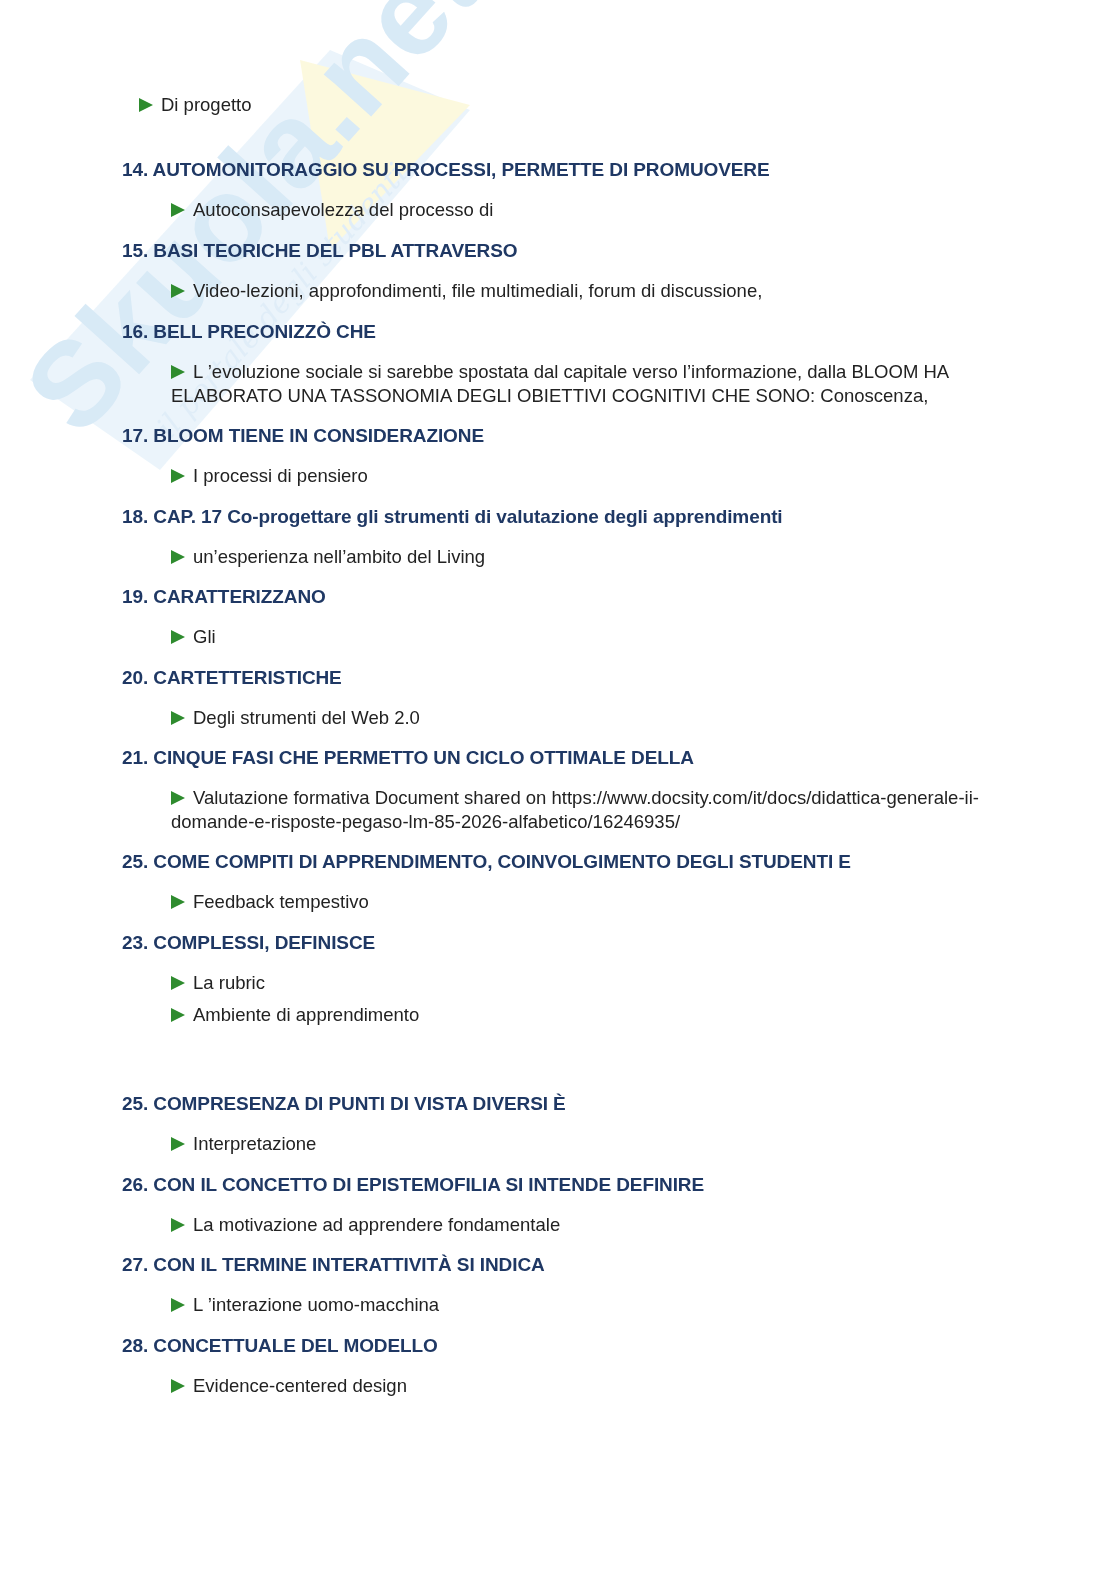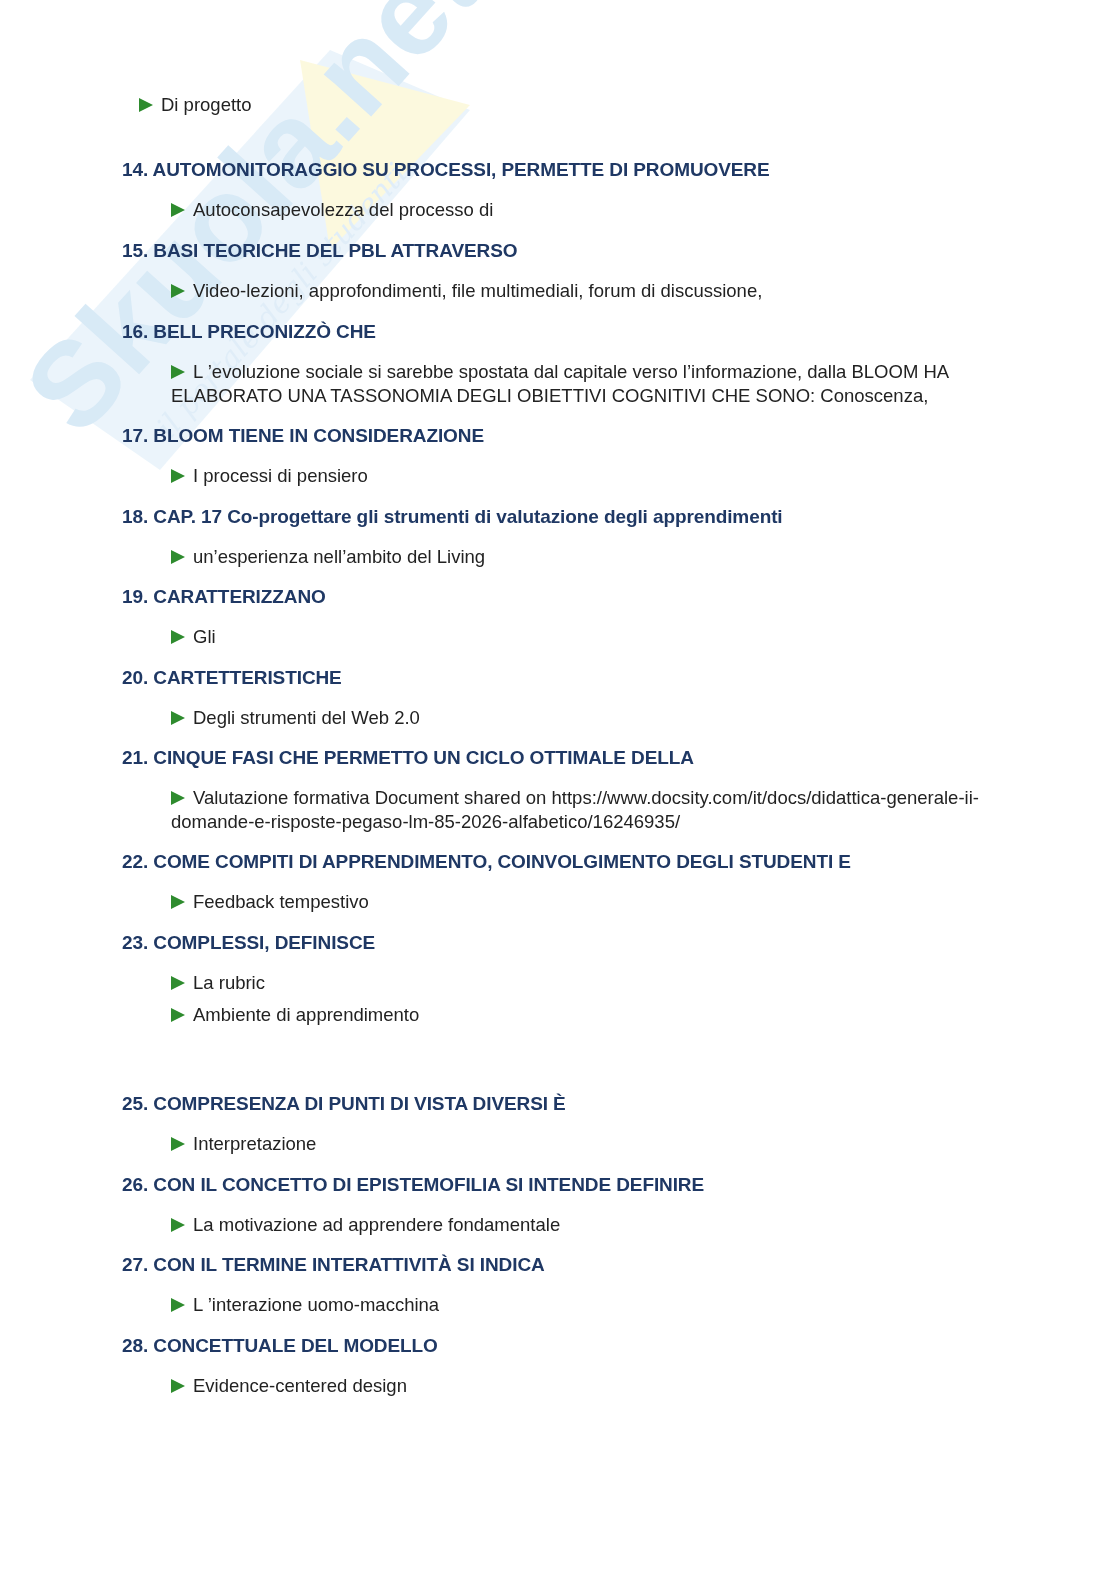--- a/index.html
+++ b/index.html
@@ -67,21 +67,21 @@
     <p class="q">20. CARTETTERISTICHE</p>
     <div class="a"><span class="arrow"></span><span>Degli strumenti del Web 2.0</span></div>
   </div>
 
   <div class="qa" style="top:730px">
     <p class="q">21. CINQUE FASI CHE PERMETTO UN CICLO OTTIMALE DELLA</p>
     <div class="a" style="width:810px; word-break:break-all"><span class="arrow"></span><span>Valutazione formativa Document shared on https://www.docsity.com/it/docs/didattica-generale-ii-domande-e-risposte-pegaso-lm-85-2026-alfabetico/16246935/</span></div>
   </div>
 
   <div class="qa" style="top:834px">
-    <p class="q">22. COME COMPITI DI APPRENDIMENTO, COINVOLGIMENTO DEGLI STUDENTI E</p>
+    <p class="q">25. COME COMPITI DI APPRENDIMENTO, COINVOLGIMENTO DEGLI STUDENTI E</p>
     <div class="a"><span class="arrow"></span><span>Feedback tempestivo</span></div>
   </div>
 
   <div class="qa" style="top:915px">
     <p class="q">23. COMPLESSI, DEFINISCE</p>
     <div class="a"><span class="arrow"></span><span>La rubric</span></div>
   </div>
 
   <div class="qa" style="top:996px">
     <div class="a"><span class="arrow"></span><span>Ambiente di apprendimento</span></div>

